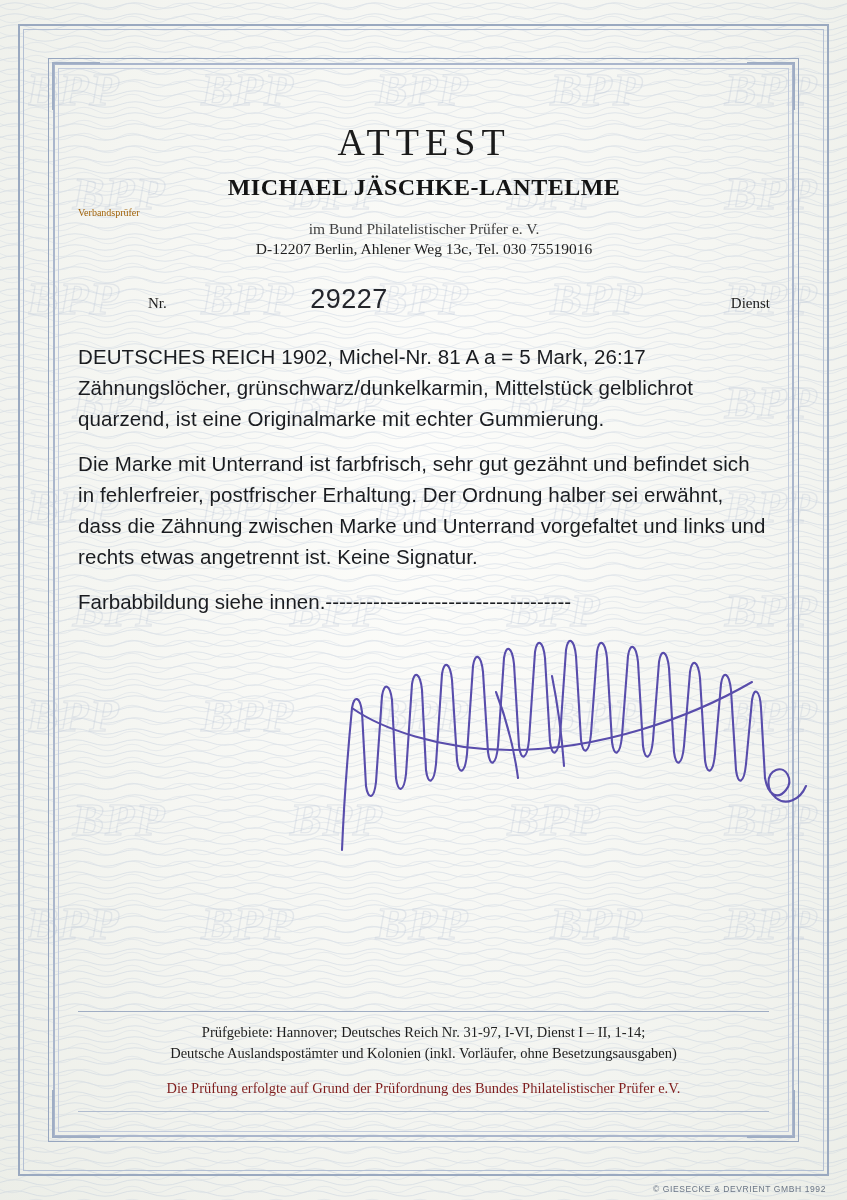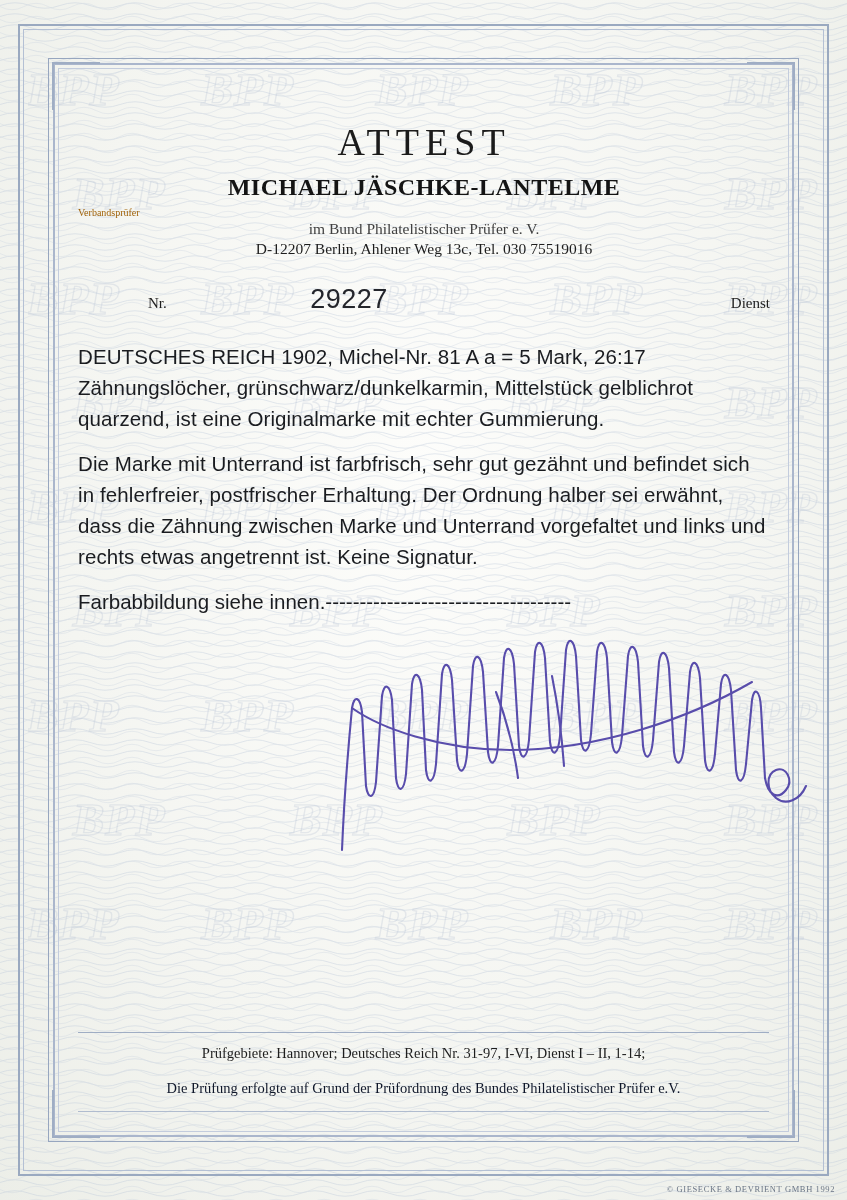--- a/index.html
+++ b/index.html
@@ -212,32 +212,32 @@
   .footer-line {
     font-family: "Liberation Serif", serif;
     font-size: 14.5px;
     color: #1d1d1d;
     line-height: 21px;
   }
   .footer-note {
     margin-top: 16px;
     font-family: "Liberation Serif", serif;
     font-size: 14.5px;
-    color: #0f172a;
+    color: #7f1d1d;
   }
   .footer-divider {
     margin-top: 14px;
     border-top: 1px solid #b0bccf;
   }
 
   .printer-credit {
     position: absolute;
-    right: 12px;
+    right: 21px;
     bottom: 6px;
-    font-family: Liberation Serif, serif;
+    font-family: Liberation Sans, sans-serif;
     font-size: 8.5px;
     letter-spacing: .6px;
     color: #6b7686;
     z-index: 7;
   }
 </style>
 </head>
 <body>
 
 <div class="certificate">
@@ -386,19 +386,20 @@
         <path d="M52 108 C 80 128, 140 150, 210 150 C 300 150, 390 118, 452 82"></path>
         <path d="M196 92 C 206 118, 214 148, 218 178"></path>
         <path d="M252 76 C 258 106, 262 138, 264 166"></path>
       </g>
     </svg>
   </div>
 
   <div class="footer">
     <div class="footer-rule"></div>
     <div class="footer-line">Prüfgebiete: Hannover; Deutsches Reich Nr. 31-97, I-VI, Dienst I – II, 1-14;</div>
+    <div class="footer-line">Deutsche Auslandspostämter und Kolonien (inkl. Vorläufer, ohne Besetzungsausgaben)</div>
     <div class="footer-note">Die Prüfung erfolgte auf Grund der Prüfordnung des Bundes Philatelistischer Prüfer e.V.</div>
     <div class="footer-divider"></div>
   </div>
 
   <div class="printer-credit">© GIESECKE &amp; DEVRIENT GMBH 1992</div>
 
 </div>
 
 </body></html>

